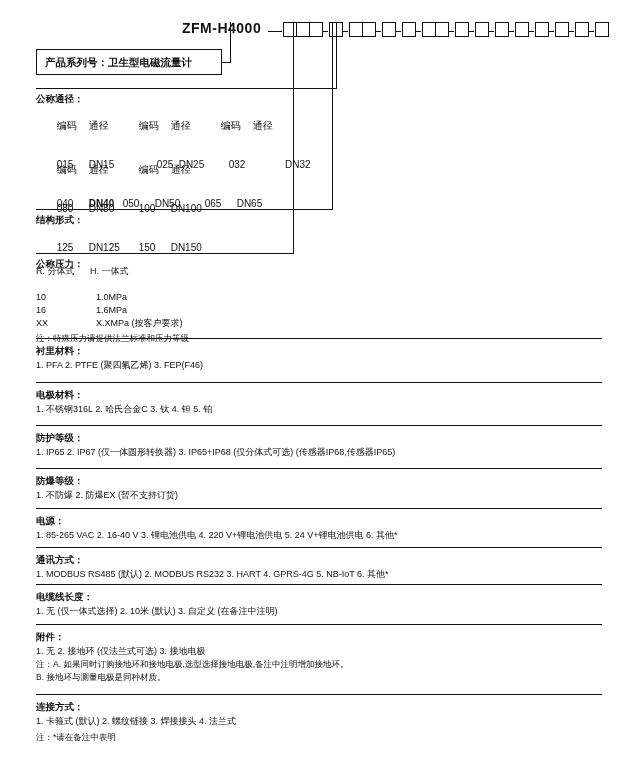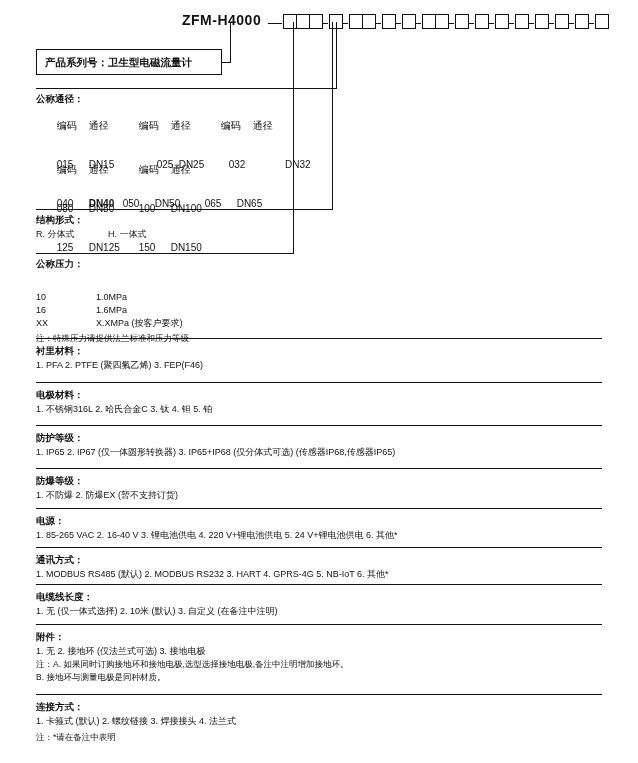--- a/index.html
+++ b/index.html
@@ -18,21 +18,21 @@
   .page {
     position: relative;
     width: 638px;
     height: 763px;
   }
 
   
   .code-header {
     position: absolute;
     left: 0;
-    top: 6px;
+    top: 14px;
     width: 546px;
     height: 28px;
   }
   .code-title {
     position: absolute;
     left: 182px;
     top: 6px;
     font-size: 14px;
     font-weight: bold;
     letter-spacing: 0.5px;
@@ -216,21 +216,21 @@
       <span style="display:inline-block;width:32px;">080</span><span style="display:inline-block;width:50px;">DN80</span><span style="display:inline-block;width:32px;">100</span><span style="display:inline-block;width:50px;">DN100</span>
     </div>
     <div class="dn-row">
       <span style="display:inline-block;width:32px;">125</span><span style="display:inline-block;width:50px;">DN125</span><span style="display:inline-block;width:32px;">150</span><span style="display:inline-block;width:50px;">DN150</span>
     </div>
   </div>
 
   <div class="sec" style="left:36px; top:213px;">
     <div class="sec-title">结构形式：</div>
     <div class="sec-line">
-      <span style="display:inline-block;width:72px;">R. 分体式</span><span>H. 一体式</span>
+      <span style="display:inline-block;width:54px;margin-top:37px;">R. 分体式</span><span>H. 一体式</span>
     </div>
   </div>
 
   <div class="sec" style="left:36px; top:257px;">
     <div class="sec-title">公称压力：</div>
     <div class="sec-line">
       <span style="display:inline-block;width:60px;margin-top:19px;">10</span><span>1.0MPa</span>
     </div>
     <div class="sec-line">
       <span style="display:inline-block;width:60px;">16</span><span>1.6MPa</span>

